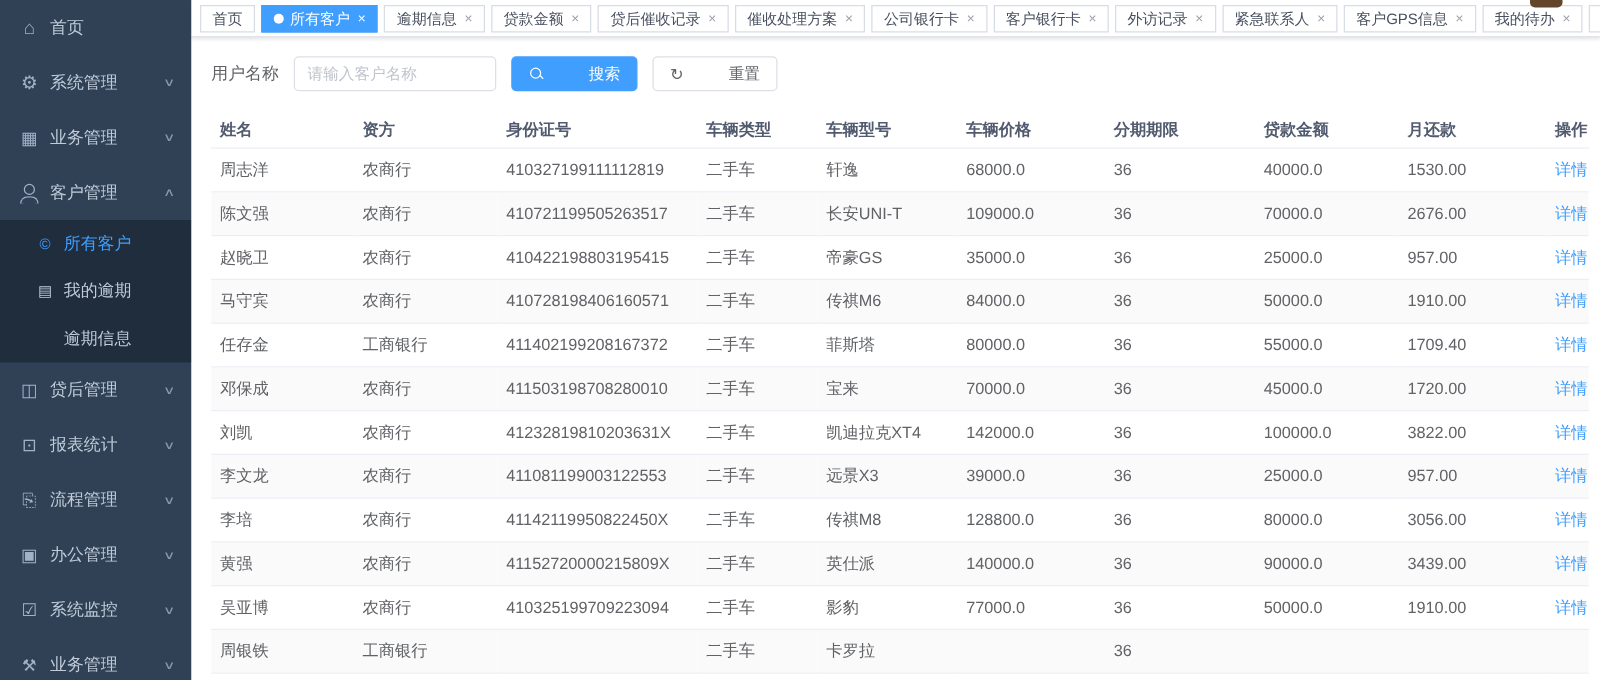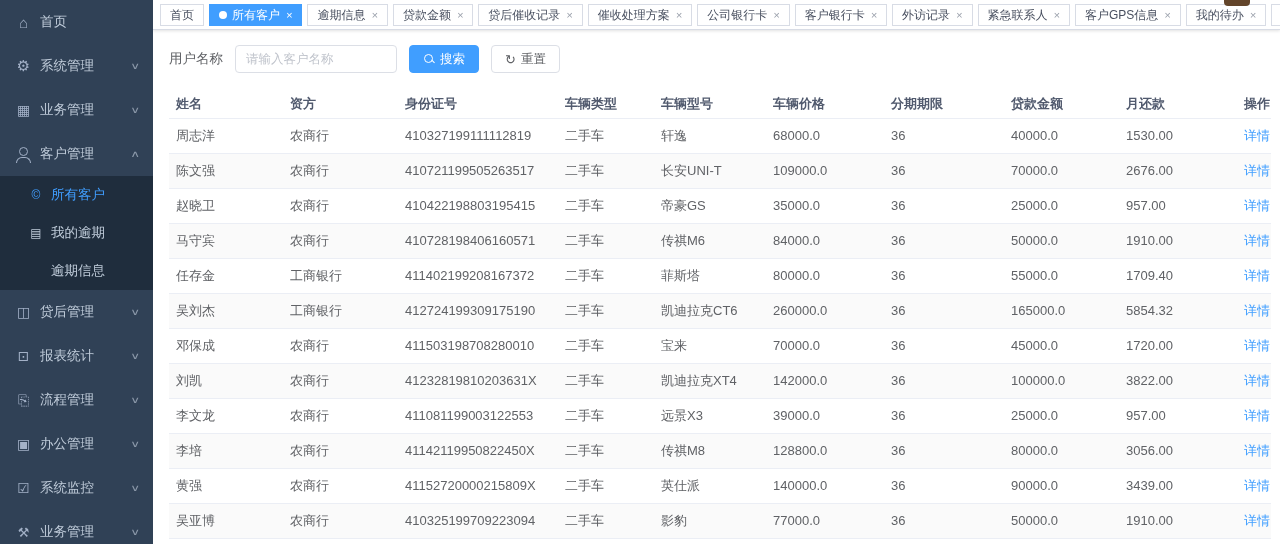--- a/index.html
+++ b/index.html
@@ -60,21 +60,21 @@
 
   
   .content { padding:14px 10px 0 16px; }
   .search-row { display:flex; align-items:center; height:30px; }
   .search-label { font-size:13.5px; font-weight:normal; color:#606266; margin-right:12px; }
   .search-input { width:162px; height:28px; border:1px solid #dcdfe6; border-radius:4px;
     padding:0 10px; font-size:12.5px; color:#606266; outline:none;
     font-family:"Liberation Sans","DejaVu Sans",sans-serif; }
   .search-input::placeholder { color:#c0c4cc; }
   .btn { height:28px; display:inline-flex; align-items:center; border-radius:4px;
-    font-size:12.5px; padding:0 13px; cursor:pointer; margin-left:12px; border:1px solid; }
+    font-size:12.5px; padding:0 13px; cursor:pointer; margin-left:12px; border:1px solid;gap:31px; }
   .btn-primary { background:#409EFF; border-color:#409EFF; color:#fff; }
   .btn-plain { background:#fff; border-color:#dcdfe6; color:#606266;justify-content:flex-end; }
   .ic-search { position:relative; width:12px; height:12px; margin-right:5px; display:inline-block; }
   .ic-search::before { content:""; position:absolute; left:1px; top:1px; width:7px; height:7px;
     border:1.4px solid #fff; border-radius:50%; }
   .ic-search::after { content:""; position:absolute; left:8px; top:8px; width:4px; height:1.4px;
     background:#fff; transform:rotate(45deg); }
   .ic-refresh::before { content:"↻"; font-size:13px; margin-right:5px; }
 
   
@@ -298,32 +298,20 @@
               <td>411402199208167372</td>
               <td>二手车</td>
               <td>菲斯塔</td>
               <td>80000.0</td>
               <td>36</td>
               <td>55000.0</td>
               <td>1709.40</td>
               <td class="col-op"><a class="detail-link">详情</a></td>
             </tr>
             <tr>
-              <td>吴刘杰</td>
-              <td>工商银行</td>
-              <td>412724199309175190</td>
-              <td>二手车</td>
-              <td>凯迪拉克CT6</td>
-              <td>260000.0</td>
-              <td>36</td>
-              <td>165000.0</td>
-              <td>5854.32</td>
-              <td class="col-op"><a class="detail-link">详情</a></td>
-            </tr>
-            <tr>
               <td>邓保成</td>
               <td>农商行</td>
               <td>411503198708280010</td>
               <td>二手车</td>
               <td>宝来</td>
               <td>70000.0</td>
               <td>36</td>
               <td>45000.0</td>
               <td>1720.00</td>
               <td class="col-op"><a class="detail-link">详情</a></td>

